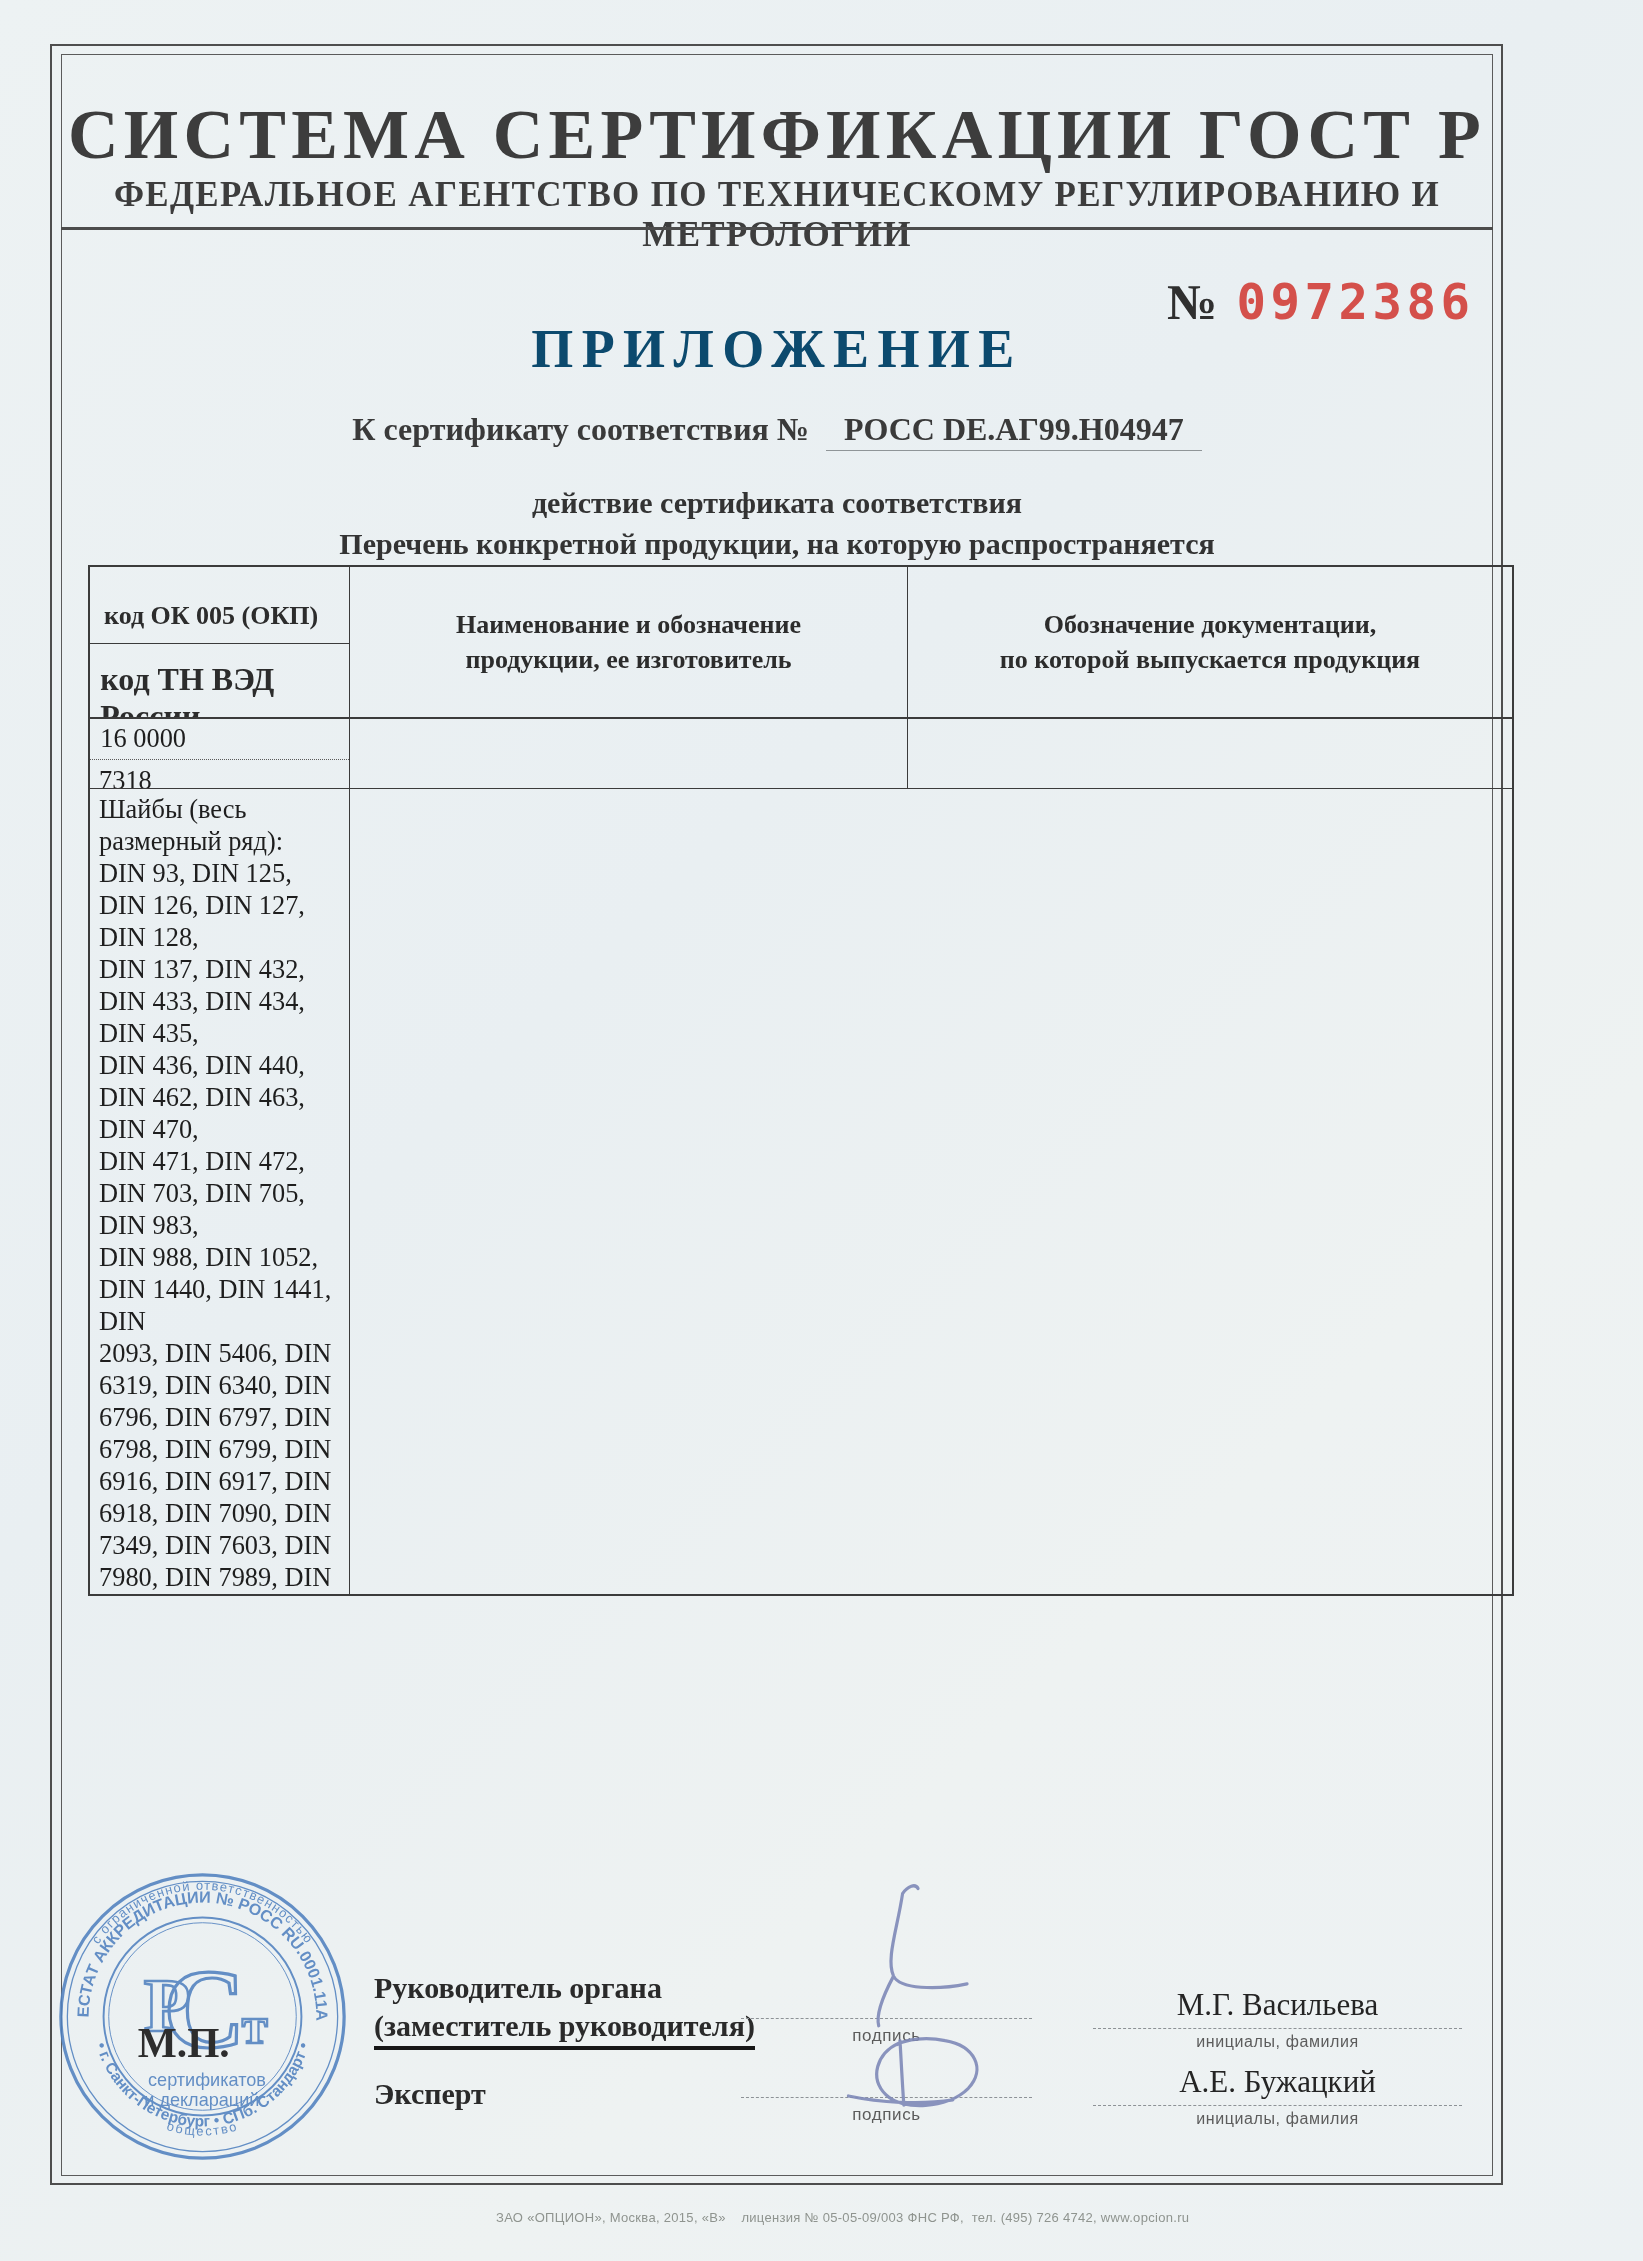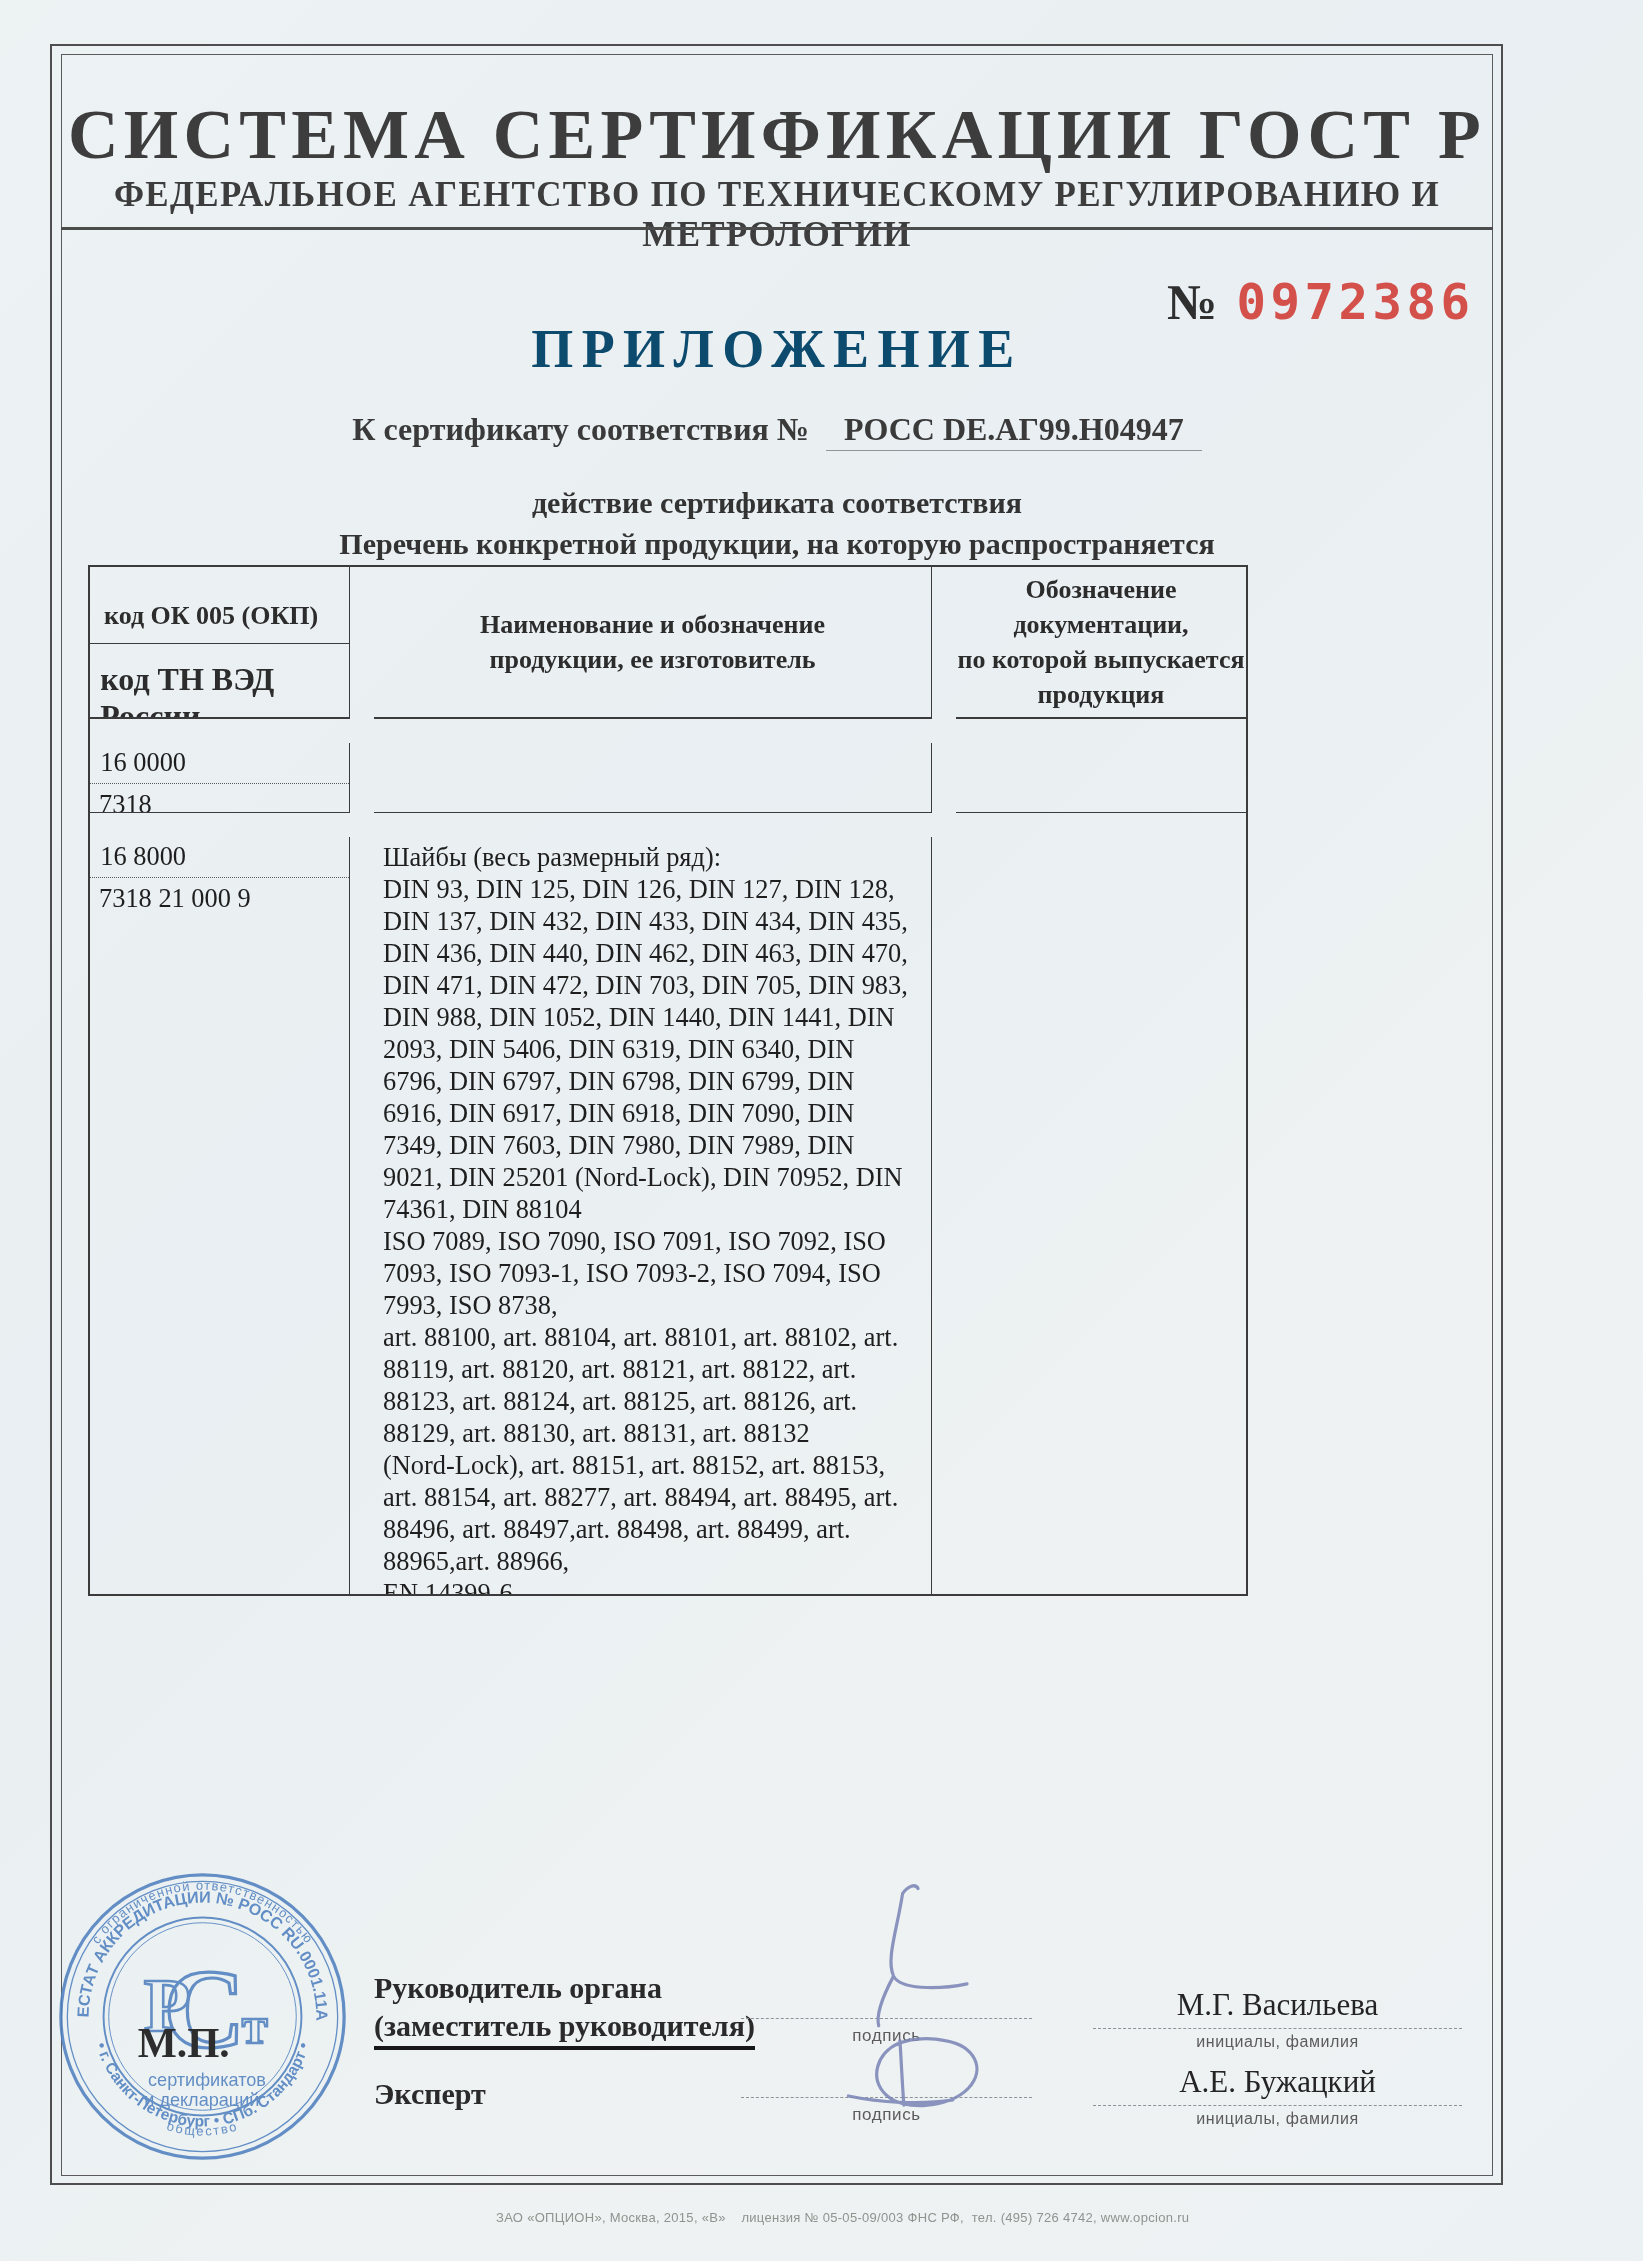--- a/index.html
+++ b/index.html
@@ -21,23 +21,23 @@
   .doc-number .no-sign{font-size:50px;font-weight:bold;color:#2f2f2f;}
   .doc-number .no-value{font-family:"DejaVu Sans Mono","Liberation Mono",monospace;
     font-size:49px;font-weight:bold;letter-spacing:4.5px;margin-left:19.3px;}
   .appendix-title{position:absolute;left:61px;top:318px;width:1432px;text-align:center;
     font-size:54px;font-weight:bold;letter-spacing:8.4px;color:#0c4a6e;}
   .cert-line{position:absolute;left:61px;top:411px;width:1432px;text-align:center;
     font-size:32px;font-weight:bold;color:#3a3a3a;}
   .cert-line .cert-no{border-bottom:1.9px solid #8f9598;padding:0 18px 2.6px 18px;margin-left:9px;}
   .list-title{position:absolute;left:61px;top:482px;width:1432px;text-align:center;
     font-size:30px;font-weight:bold;line-height:41px;color:#333;}
-  .ptable{position:absolute;left:88px;top:565px;width:1160px;height:1031px;
+  .ptable{position:absolute;left:88px;top:565px;width:1426px;height:1031px;
     border:2.6px solid #3b3b3b;box-sizing:border-box;display:grid;
-    grid-template-columns:260px 558px 1fr;grid-template-rows:152px 70px 1fr;gap:24px;}
+    grid-template-columns:260px 558px 1fr;grid-template-rows:152px 70px 1fr;}
   .cell{border-right:1.3px solid #3b3b3b;border-bottom:1.9px solid #3b3b3b;box-sizing:border-box;
     font-size:26.4px;color:#1e1e1e;overflow:hidden;}
   .cell.lastcol{border-right:none;}
   .cell.hdr{border-bottom:2.6px solid #3b3b3b;font-weight:bold;color:#2c2c2c;}
   .cell.lastrow{border-bottom:none;}
   .hdr-c1-top{height:76px;box-sizing:border-box;padding:34px 0 0 14px;font-size:26px;}
   .hdr-c1-bot{border-top:1.3px solid #3b3b3b;padding:17px 0 0 10.3px;font-size:32px;}
   .hdr-center{display:flex;align-items:center;justify-content:center;text-align:center;
     height:100%;font-size:26px;line-height:35px;white-space:pre-line;}
   .code-okp{display:block;padding:3.9px 0 5.2px 10.3px;border-bottom:1.9px dotted #5a5a5a;}
@@ -101,24 +101,20 @@
   </div>
 
   <div class="cell">
     <span class="code-okp">16 0000</span>
     <span class="code-tnved">7318</span>
   </div>
   <div class="cell"></div>
   <div class="cell lastcol"></div>
 
   <div class="cell lastrow">
-    <span class="code-okp">16 8000</span>
-    <span class="code-tnved">7318 21 000 9</span>
-  </div>
-  <div class="cell lastrow">
     <div class="product-cell">Шайбы (весь размерный ряд):
 DIN 93, DIN 125, DIN 126, DIN 127, DIN 128,
 DIN 137, DIN 432, DIN 433, DIN 434, DIN 435,
 DIN 436, DIN 440, DIN 462, DIN 463, DIN 470,
 DIN 471, DIN 472, DIN 703, DIN 705, DIN 983,
 DIN 988, DIN 1052, DIN 1440, DIN 1441, DIN
 2093, DIN 5406, DIN 6319, DIN 6340, DIN
 6796, DIN 6797, DIN 6798, DIN 6799, DIN
 6916, DIN 6917, DIN 6918, DIN 7090, DIN
 7349, DIN 7603, DIN 7980, DIN 7989, DIN

